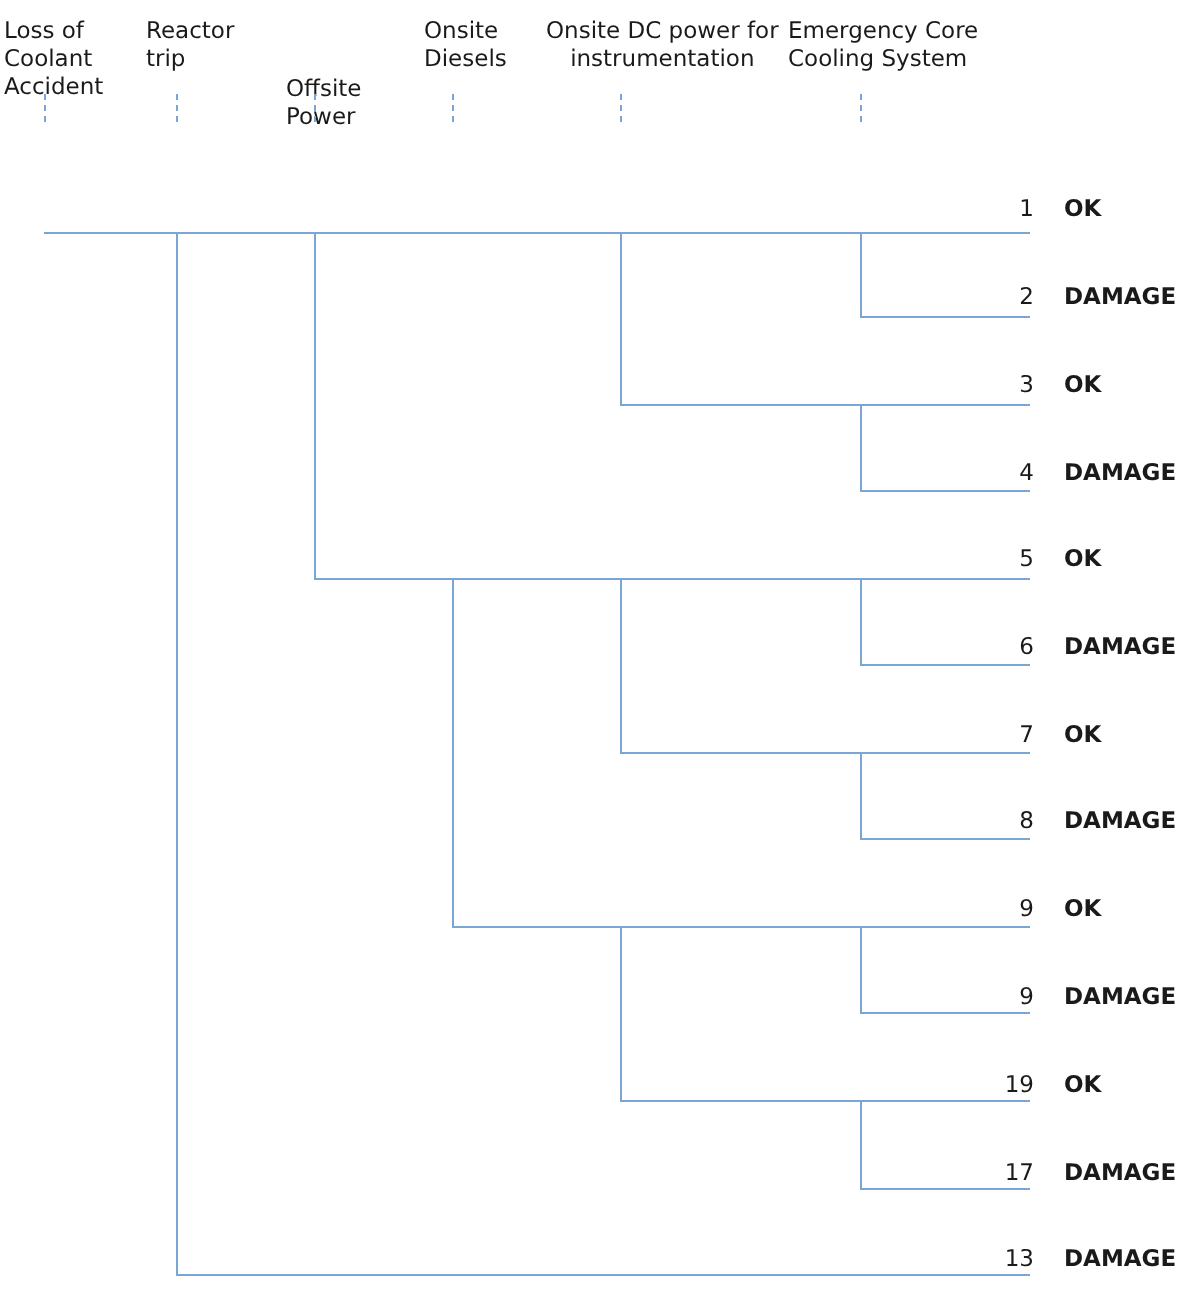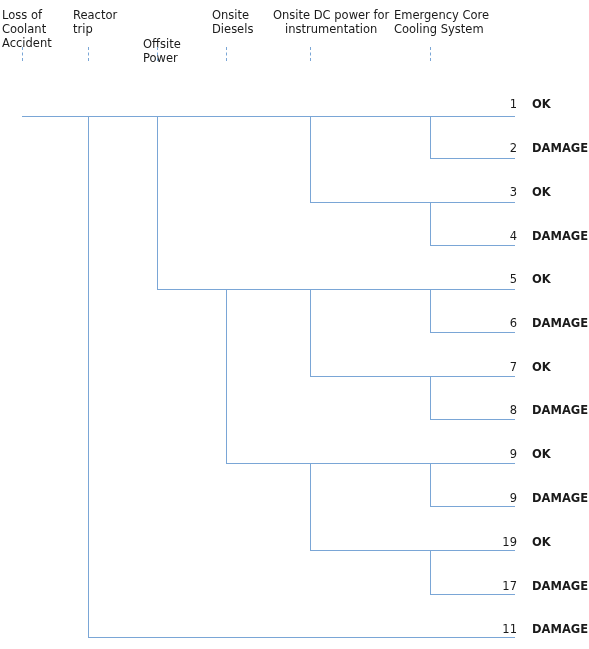--- a/index.html
+++ b/index.html
@@ -134,15 +134,15 @@
     <div class="outcome-num" style="left: 487px; top: 403px;">8</div>
     <div class="outcome-label" style="left: 532px; top: 403px;">DAMAGE</div>
     <div class="outcome-num" style="left: 487px; top: 447px;">9</div>
     <div class="outcome-label" style="left: 532px; top: 447px;">OK</div>
     <div class="outcome-num" style="left: 487px; top: 491px;">9</div>
     <div class="outcome-label" style="left: 532px; top: 491px;">DAMAGE</div>
     <div class="outcome-num" style="left: 487px; top: 535px;">19</div>
     <div class="outcome-label" style="left: 532px; top: 535px;">OK</div>
     <div class="outcome-num" style="left: 487px; top: 579px;">17</div>
     <div class="outcome-label" style="left: 532px; top: 579px;">DAMAGE</div>
-    <div class="outcome-num" style="left: 487px; top: 622px;">11</div>
+    <div class="outcome-num" style="left: 487px; top: 622px;">13</div>
     <div class="outcome-label" style="left: 532px; top: 622px;">DAMAGE</div>
   </div>
 
 </body></html>

